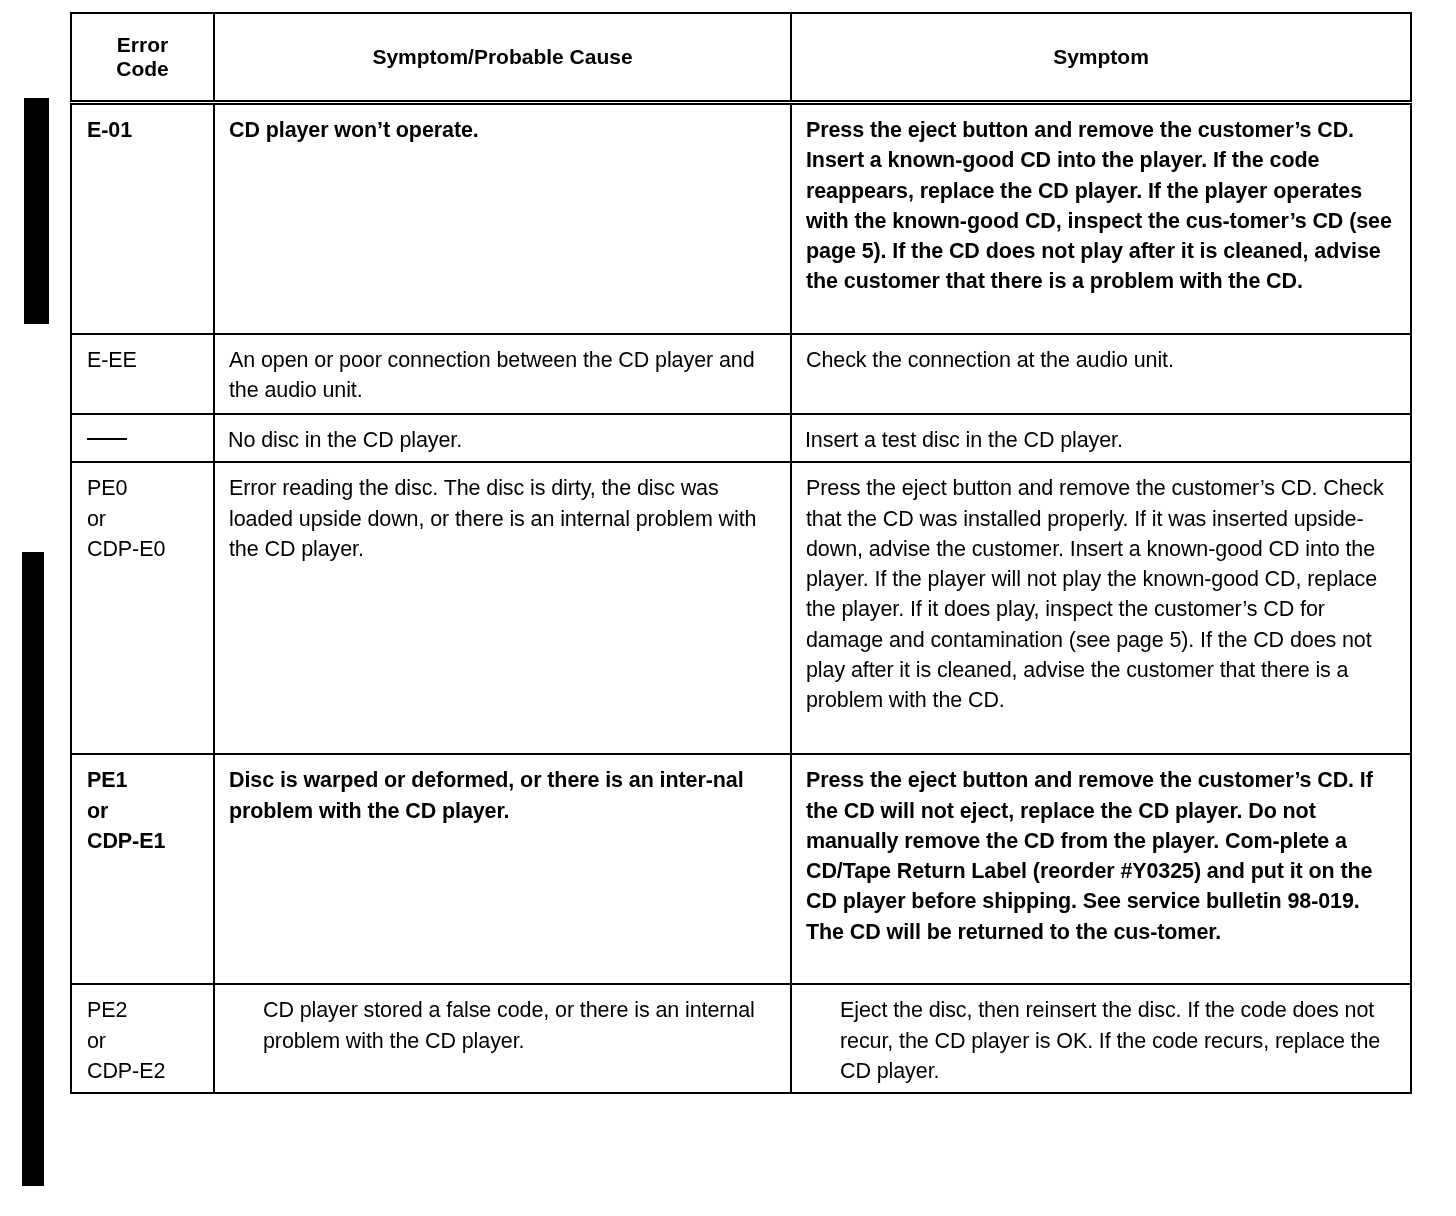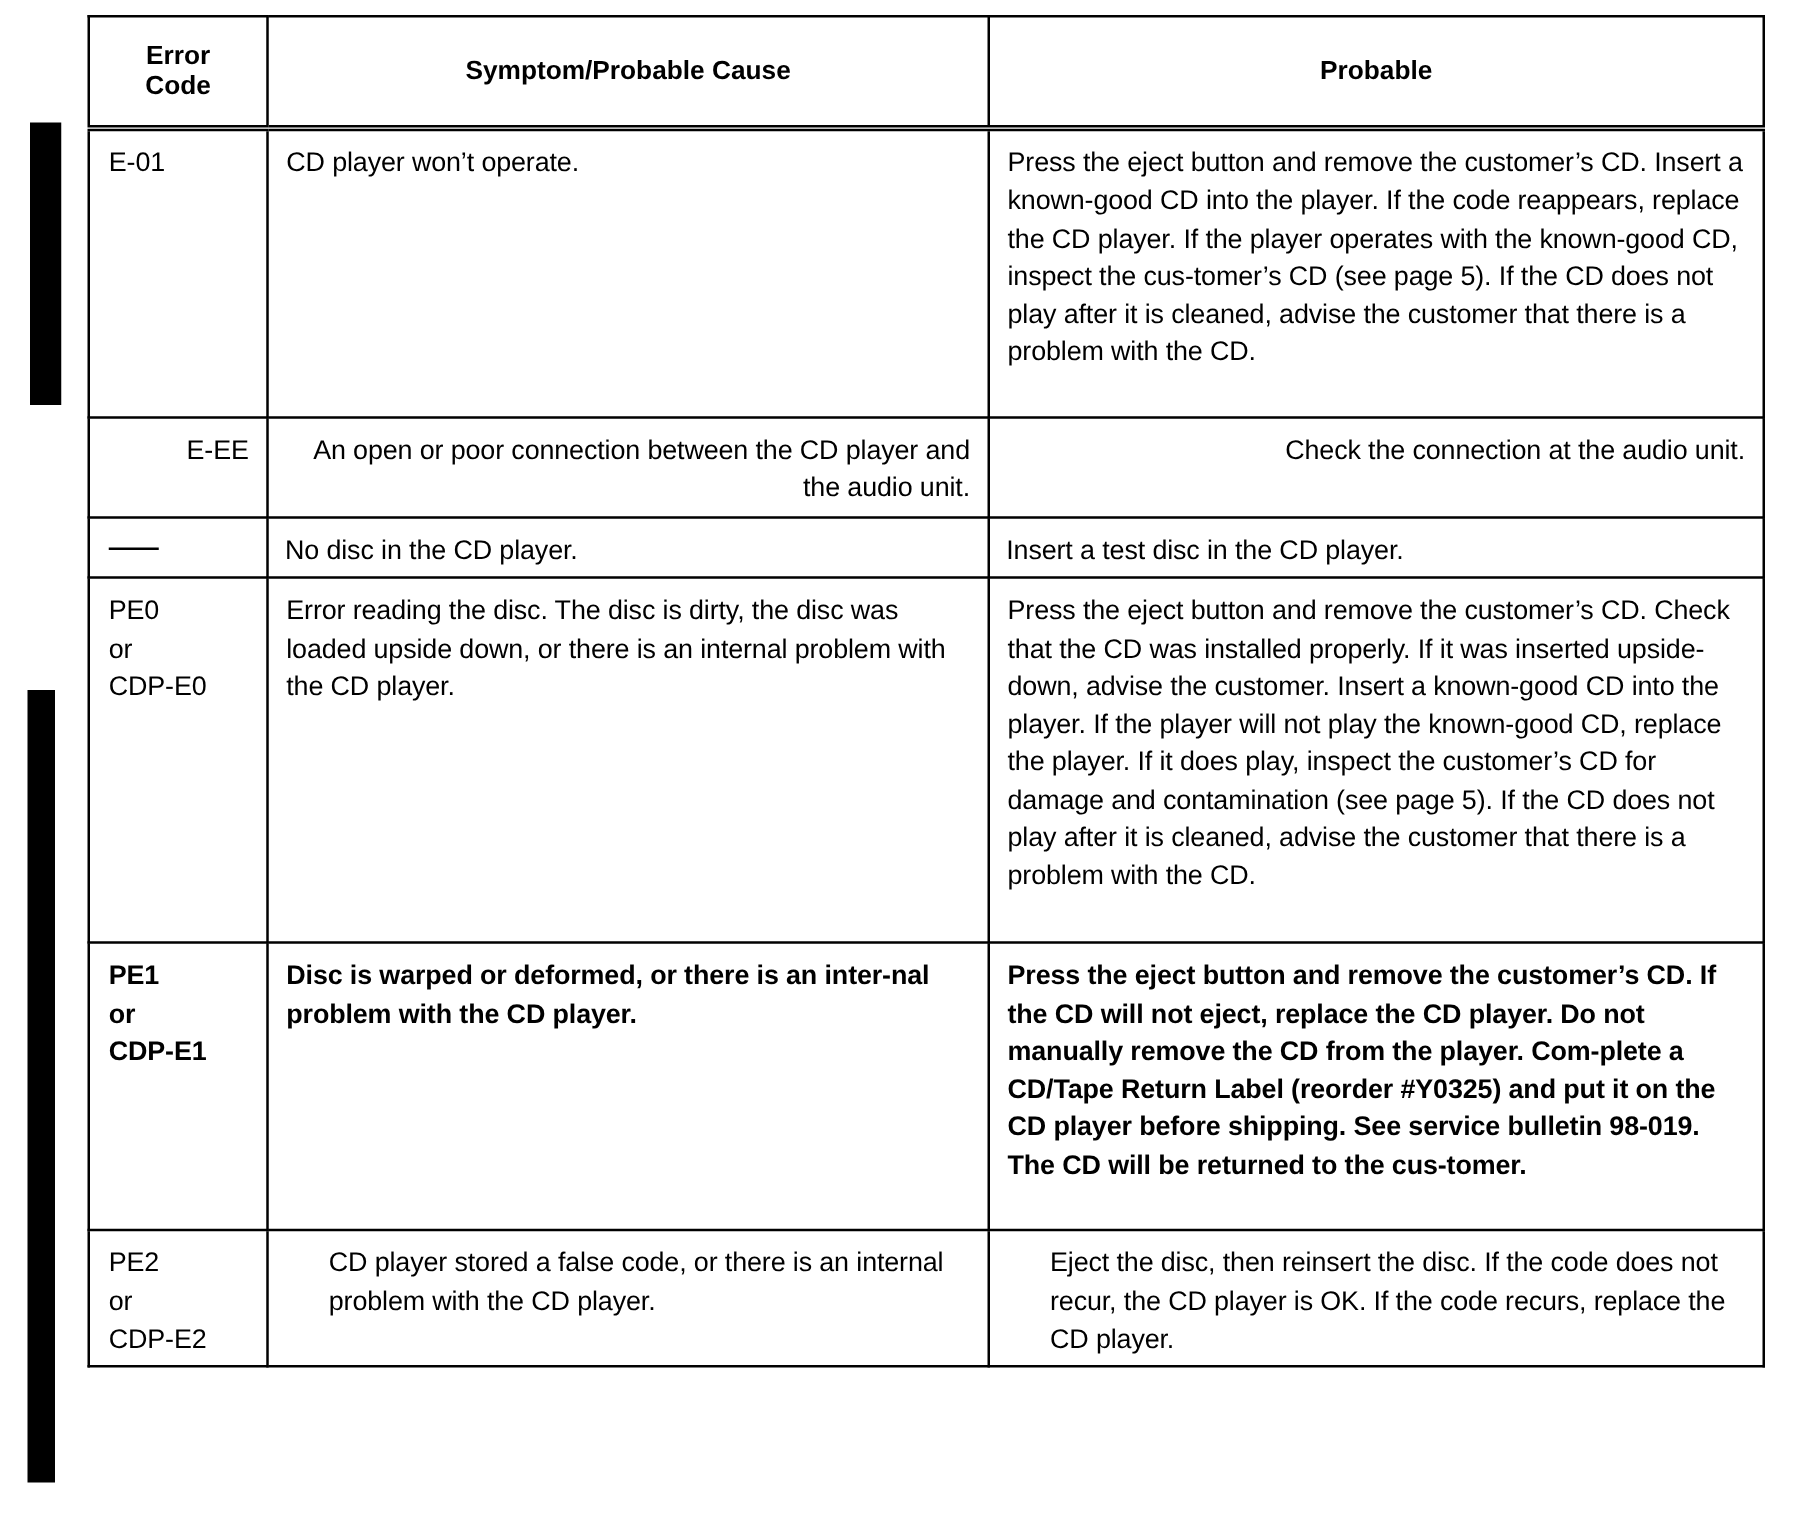--- a/index.html
+++ b/index.html
@@ -61,22 +61,22 @@
     .code-line {
       display: block;
     }
     .dash {
       display: inline-block;
       width: 40px;
       border-top: 2px solid #000;
       vertical-align: middle;
       margin-top: -4px;
     }
-    tr.r-e01 td { height: 212px; }
-    tr.r-eee td { height: 62px; text-align: right; }
+    tr.r-e01 td { height: 212px; font-weight: bold; }
+    tr.r-eee td { height: 62px; }
     tr.r-hhh td { height: 62px; }
     tr.r-none td { height: 30px; padding-left: 13px; }
     tr.r-pe0 td { height: 274px; }
     tr.r-pe1 td { height: 212px; font-weight: bold; }
     tr.r-pe2 td { height: 90px; padding-left: 48px; }
   </style>
 </head>
 <body>
 
 <div class="side-bar bar1"></div>
@@ -88,21 +88,21 @@
       <col class="c2">
       <col class="c3">
   </colgroup>
   <thead>
     <tr>
       <th>
         <span class="code-line">Error</span>
         <span class="code-line">Code</span>
       </th>
       <th>Symptom/Probable Cause</th>
-      <th>Probable</th>
+      <th>Symptom</th>
     </tr>
   </thead>
   <tbody>
     <tr class="r-e01">
       <td class="code">
         <span class="code-line">E-01</span>
       </td>
       <td>CD player won’t operate.</td>
       <td>Press the eject button and remove the customer’s CD. Insert a known-good CD into the player. If the code reappears, replace the CD player. If the player operates with the known-good CD, inspect the cus-tomer’s CD (see page 5). If the CD does not play after it is cleaned, advise the customer that there is a problem with the CD.</td>
     </tr>

